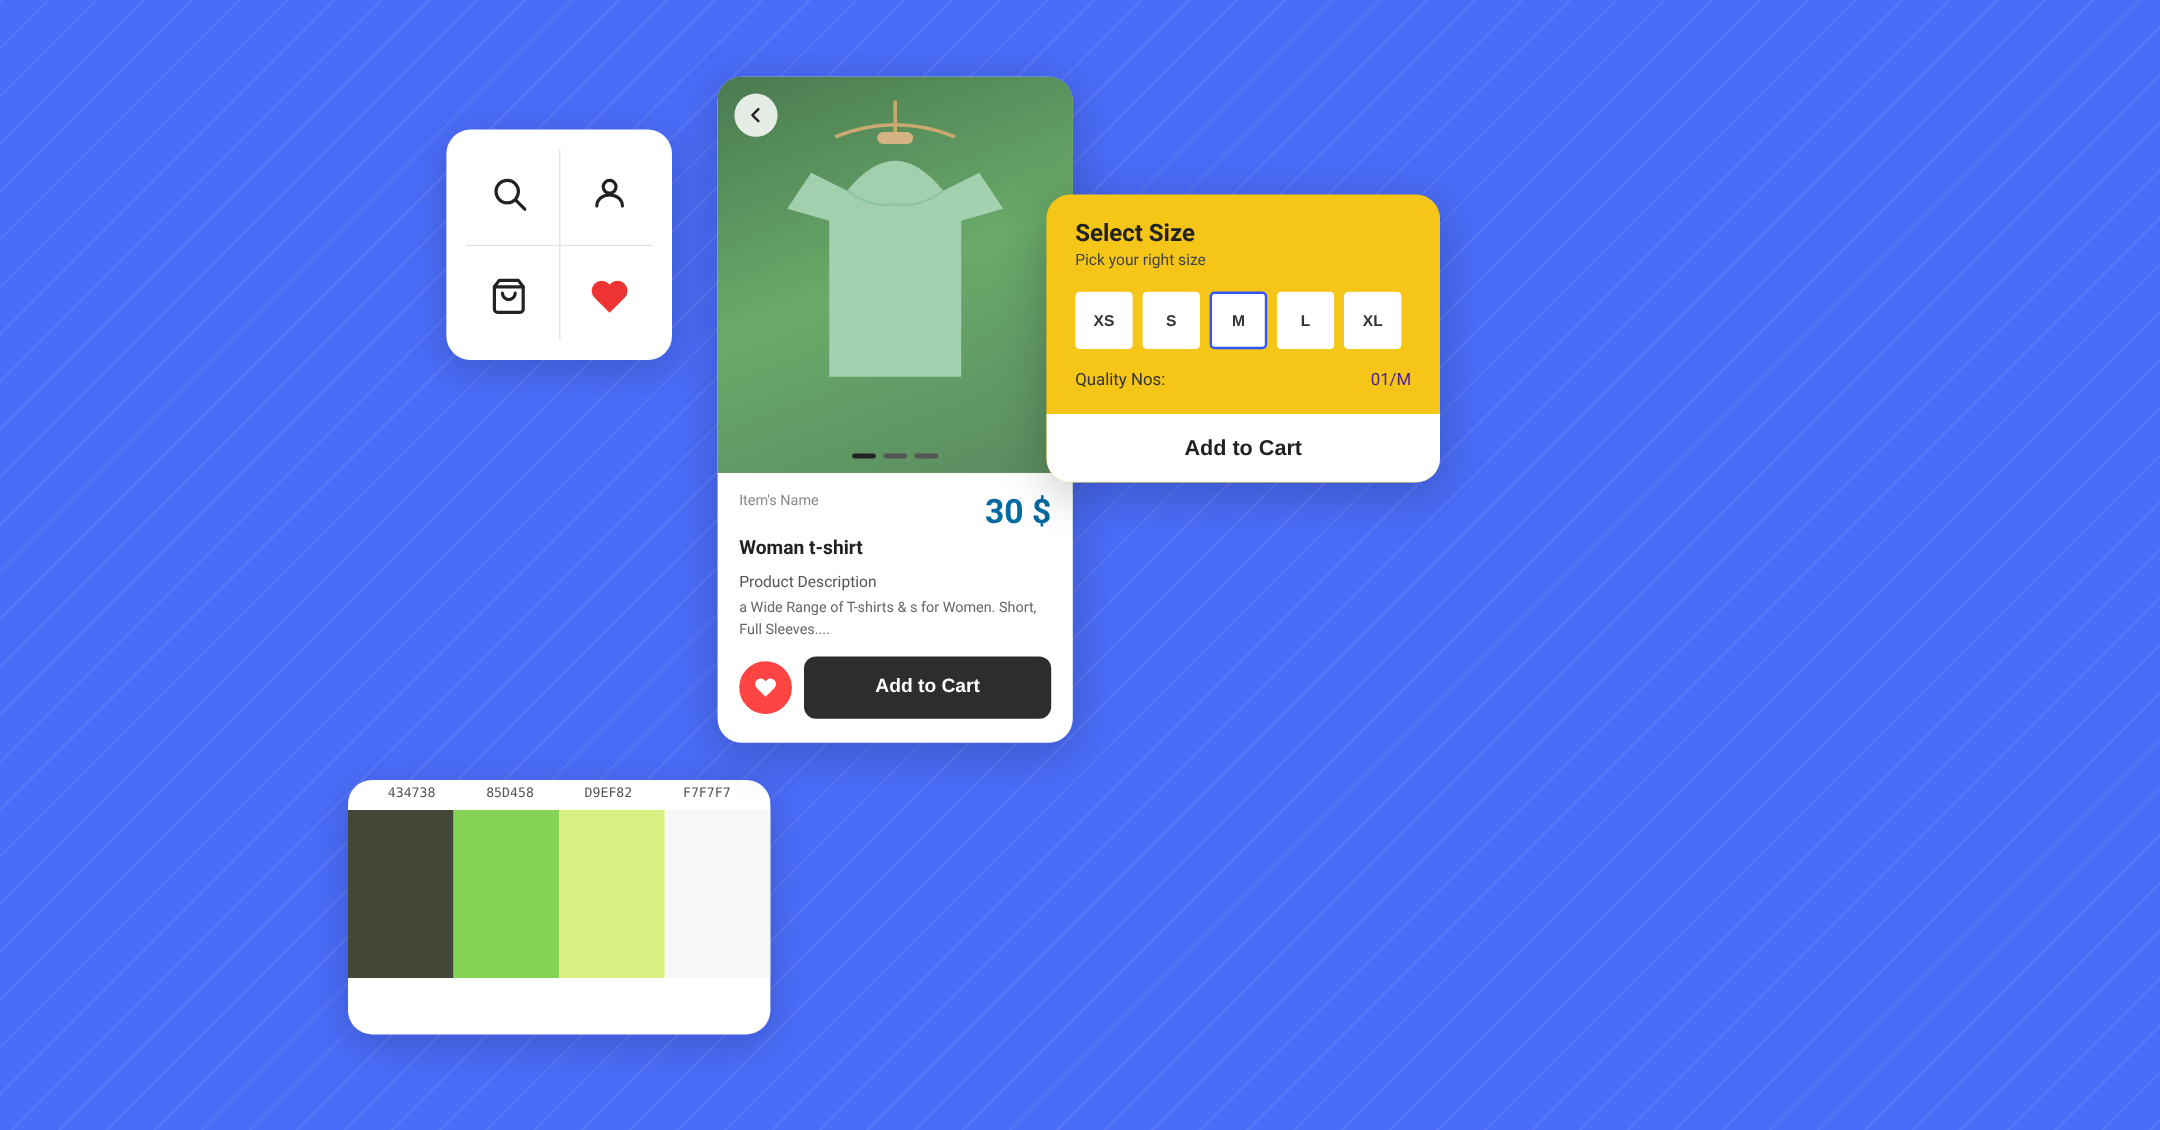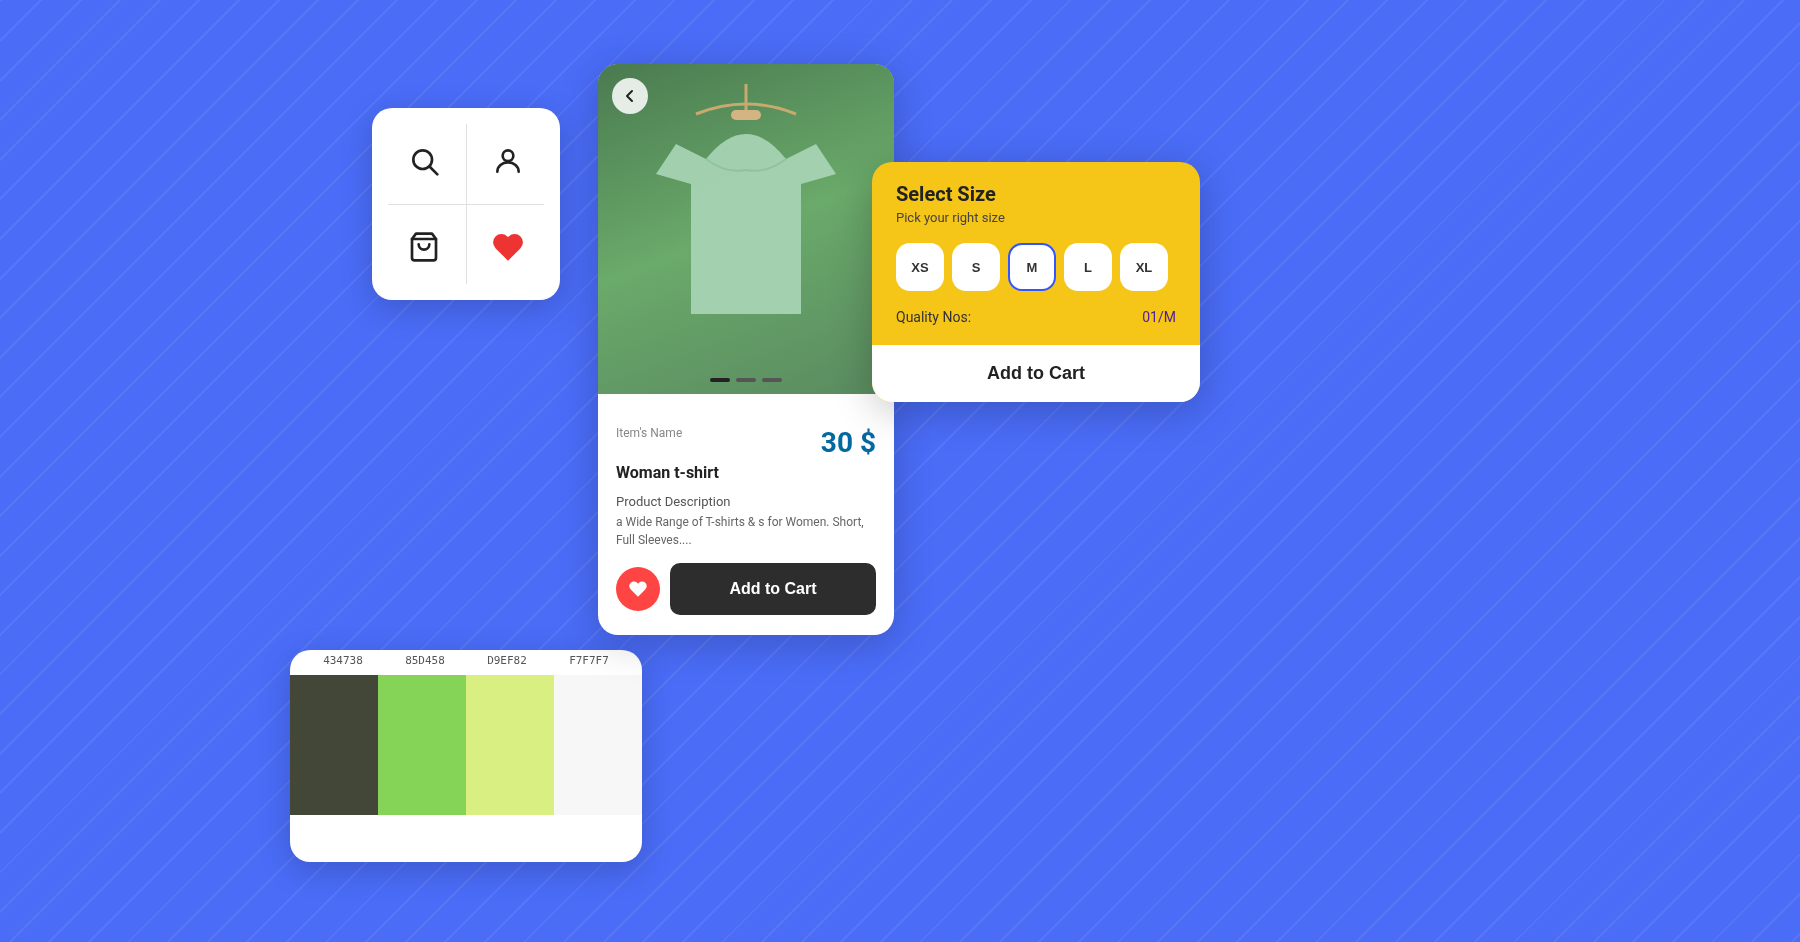--- a/index.html
+++ b/index.html
@@ -173,21 +173,21 @@
       height: 4px;
       border-radius: 2px;
       background: #555;
     }
 
     .dot.active {
       background: #222;
     }
 
     .product-info {
-      padding: 32px 18px 20px;
+      padding: 16px 18px 20px;
     }
 
     .product-meta {
       display: flex;
       justify-content: space-between;
       align-items: flex-start;
       margin-bottom: 4px;
     }
 
     .item-label {
@@ -285,21 +285,21 @@
       display: flex;
       gap: 8px;
       margin-bottom: 18px;
     }
 
     .size-btn {
       width: 48px;
       height: 48px;
       background: #fff;
       border: 2px solid transparent;
-      border-radius: 14px;
+      border-radius: 4px;
       font-size: 13px;
       font-weight: 600;
       color: #333;
       cursor: pointer;
       display: flex;
       align-items: center;
       justify-content: center;
     }
 
     .size-btn.selected {

